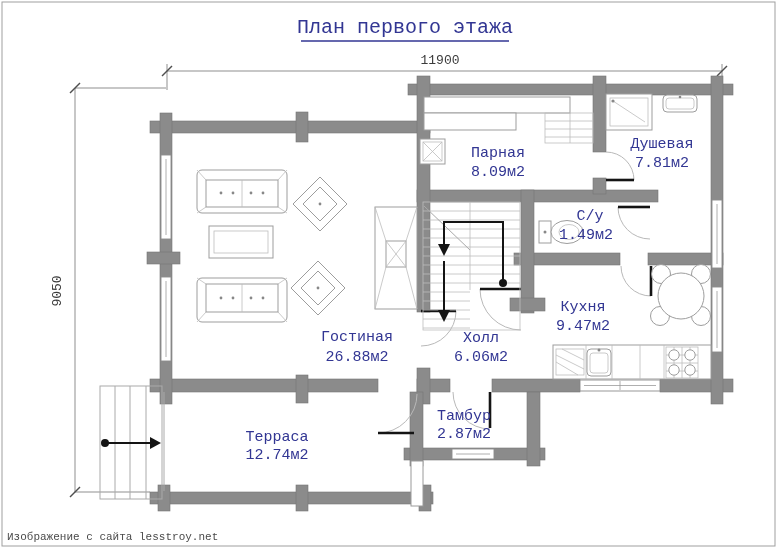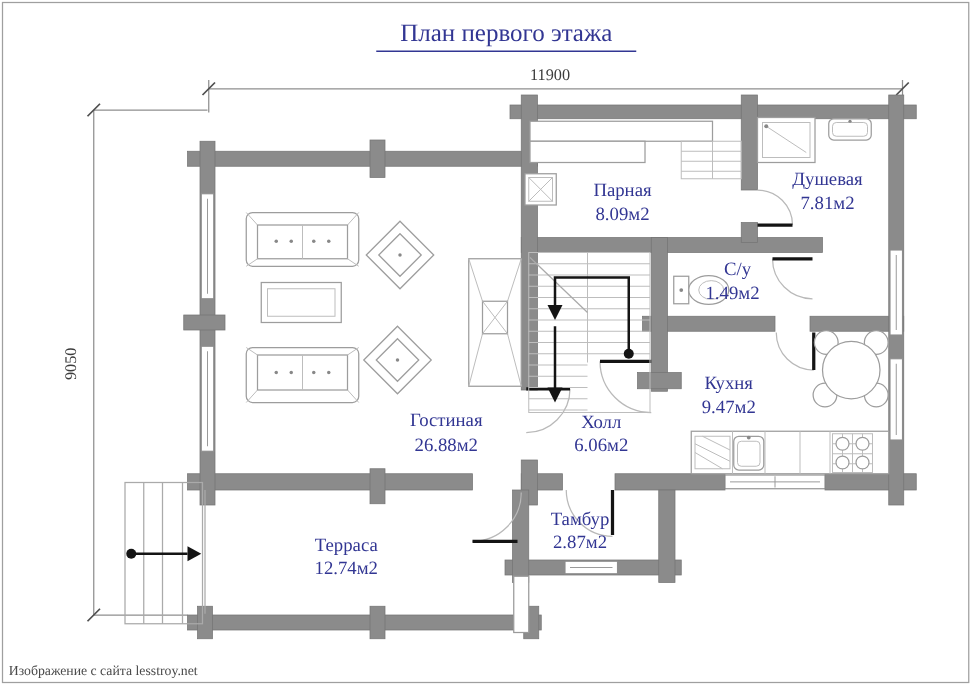--- a/index.html
+++ b/index.html
@@ -1,17 +1,17 @@
 <!DOCTYPE html>
 <html><head>
 <meta charset="utf-8">
 <style>
   html,body{margin:0;padding:0;background:#fff;}
   .page{position:relative;width:777px;height:548px;background:#fff;
-        font-family:Liberation Serif, serif;}
+        font-family:Liberation Mono, monospace;}
   svg{display:block}
   .wall{fill:#8b8b8b;stroke:#757575;stroke-width:.6}
   .thin{stroke:#aaaaaa;stroke-width:1;fill:none}
   .thin2{stroke:#bdbdbd;stroke-width:.8;fill:none}
   .furn{fill:#ffffff;stroke:#9d9d9d;stroke-width:1}
   .win{fill:#ffffff;stroke:#8d8d8d;stroke-width:.9}
   .winline{stroke:#9a9a9a;stroke-width:.8;fill:none}
   .blk{stroke:#141414;stroke-width:2.6;fill:none}
   .arc{fill:none;stroke:#b9b9b9;stroke-width:1}
   .dim{stroke:#8f8f8f;stroke-width:1;fill:none}

